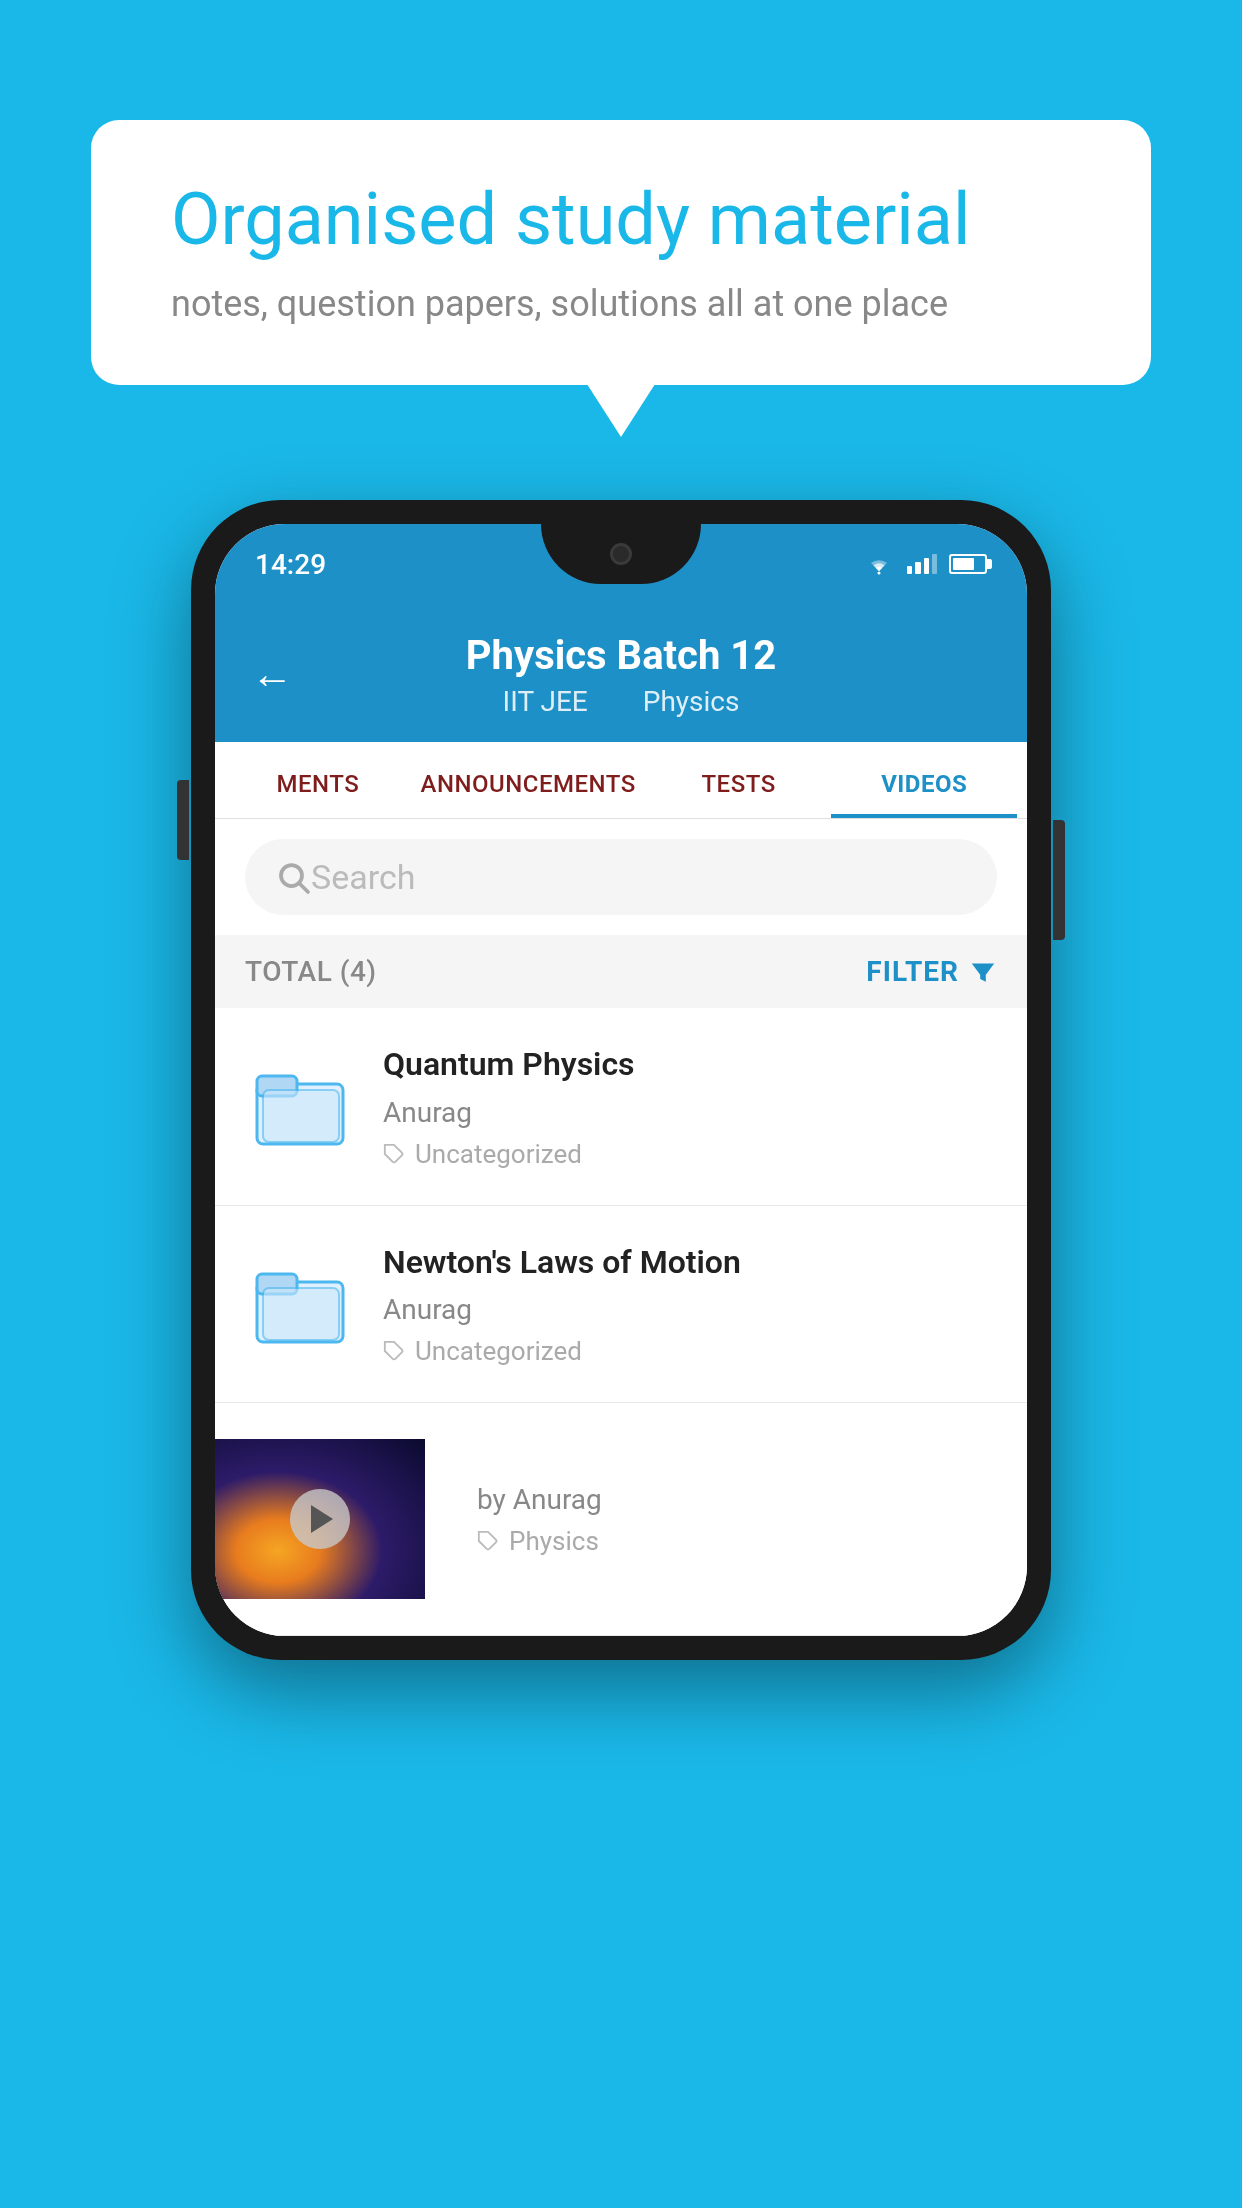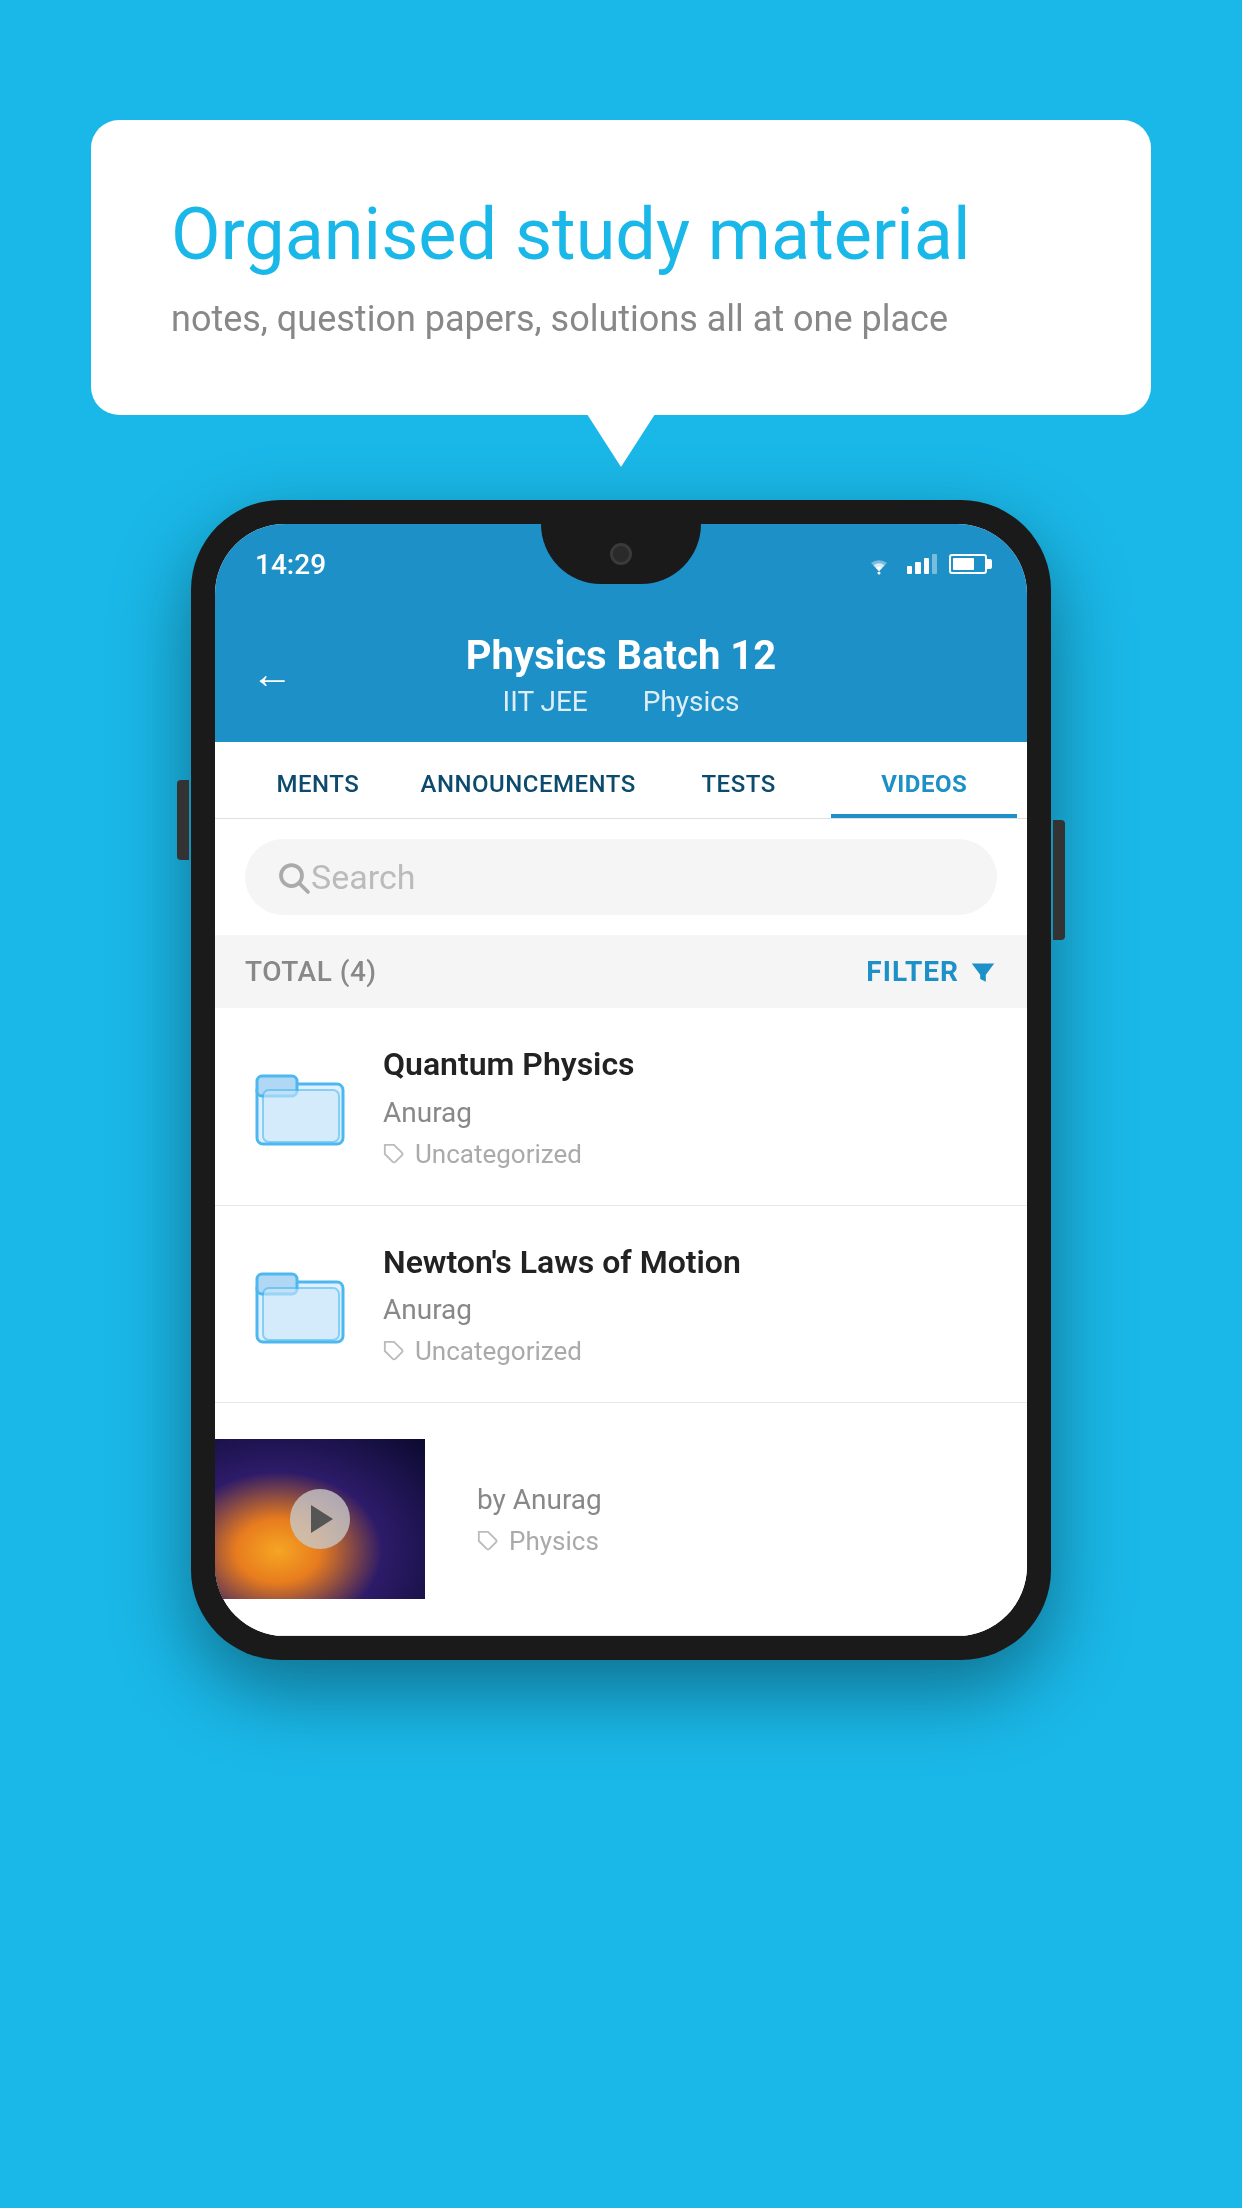--- a/index.html
+++ b/index.html
@@ -18,21 +18,21 @@
       width: 100%;
       padding: 120px 80px 60px 80px;
       display: flex;
       flex-direction: column;
       align-items: center;
     }
 
     .speech-bubble {
       background: white;
       border-radius: 28px;
-      padding: 75px 80px;
+      padding: 60px 80px;
       width: 100%;
       max-width: 1060px;
       position: relative;
       margin-bottom: 0;
     }
 
     .speech-bubble::after {
       content: '';
       position: absolute;
       bottom: -52px;
@@ -240,21 +240,21 @@
       border-bottom: 1px solid #e0e0e0;
       padding: 0 10px;
     }
 
     .tab-item {
       flex: 1;
       text-align: center;
       padding: 28px 10px 20px;
       font-size: 24px;
       font-weight: 500;
-      color: #0c4a6e;
+      color: #7f1d1d;
       letter-spacing: 0.5px;
       position: relative;
       cursor: pointer;
     }
 
     .tab-item.active {
       color: #1e90c8;
       font-weight: 700;
     }
 

